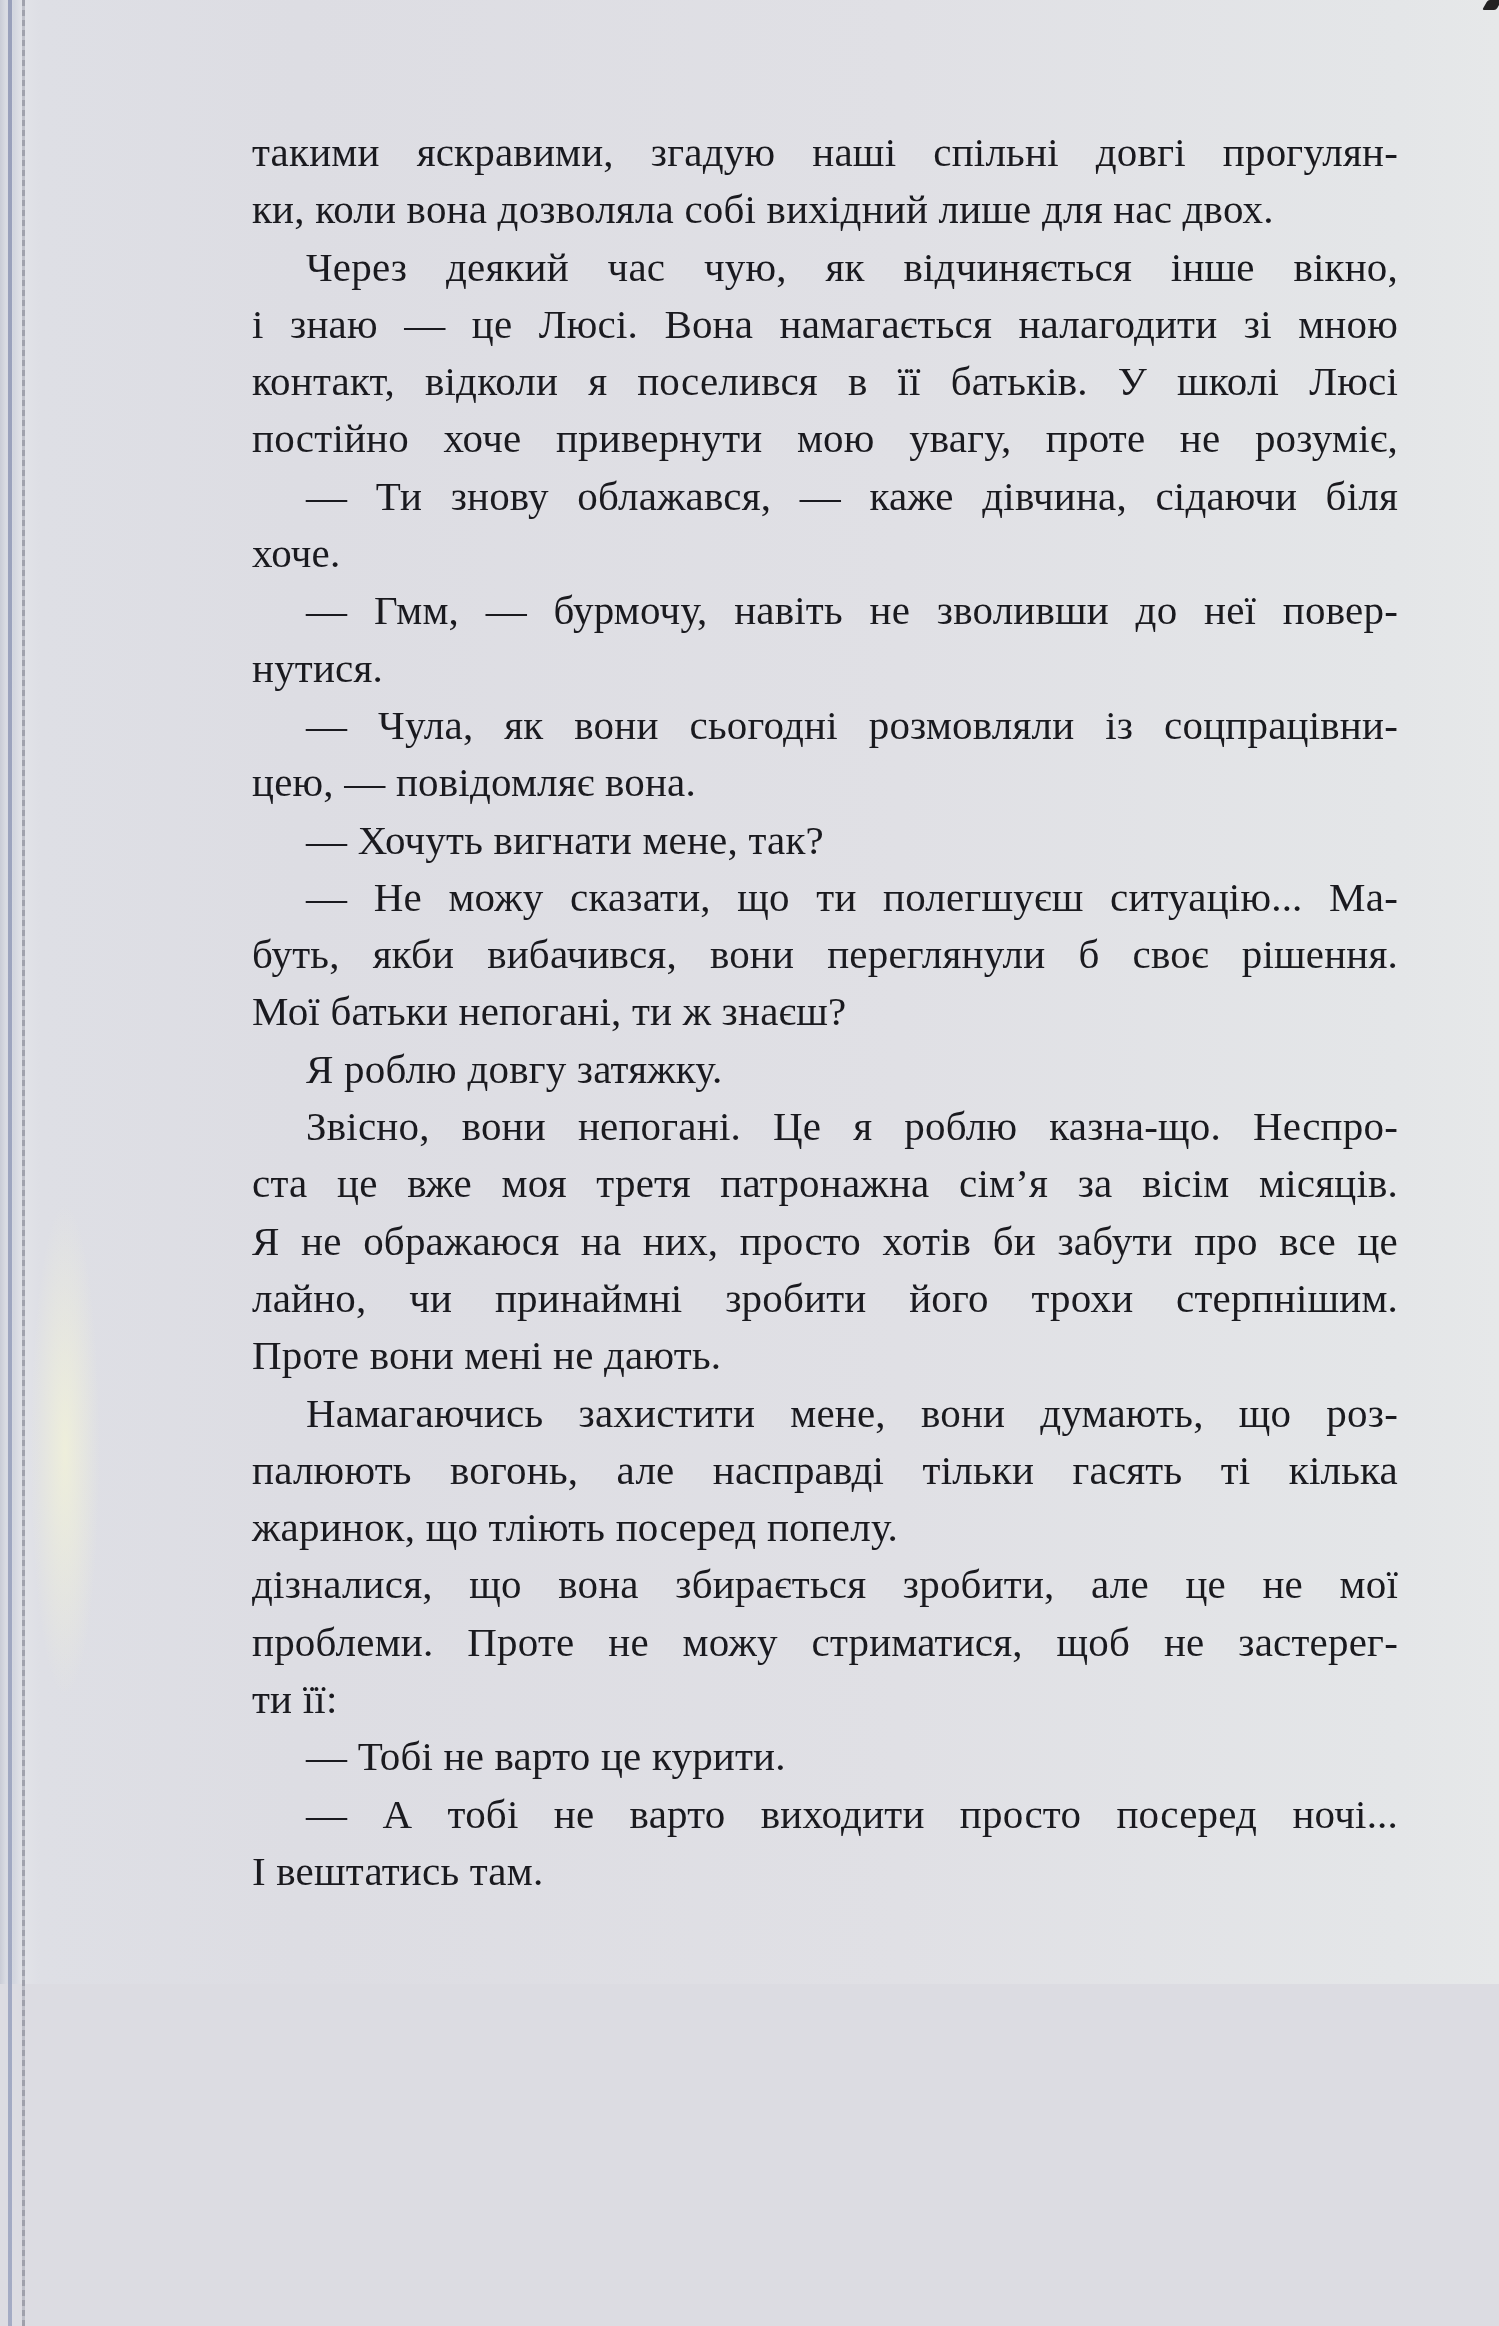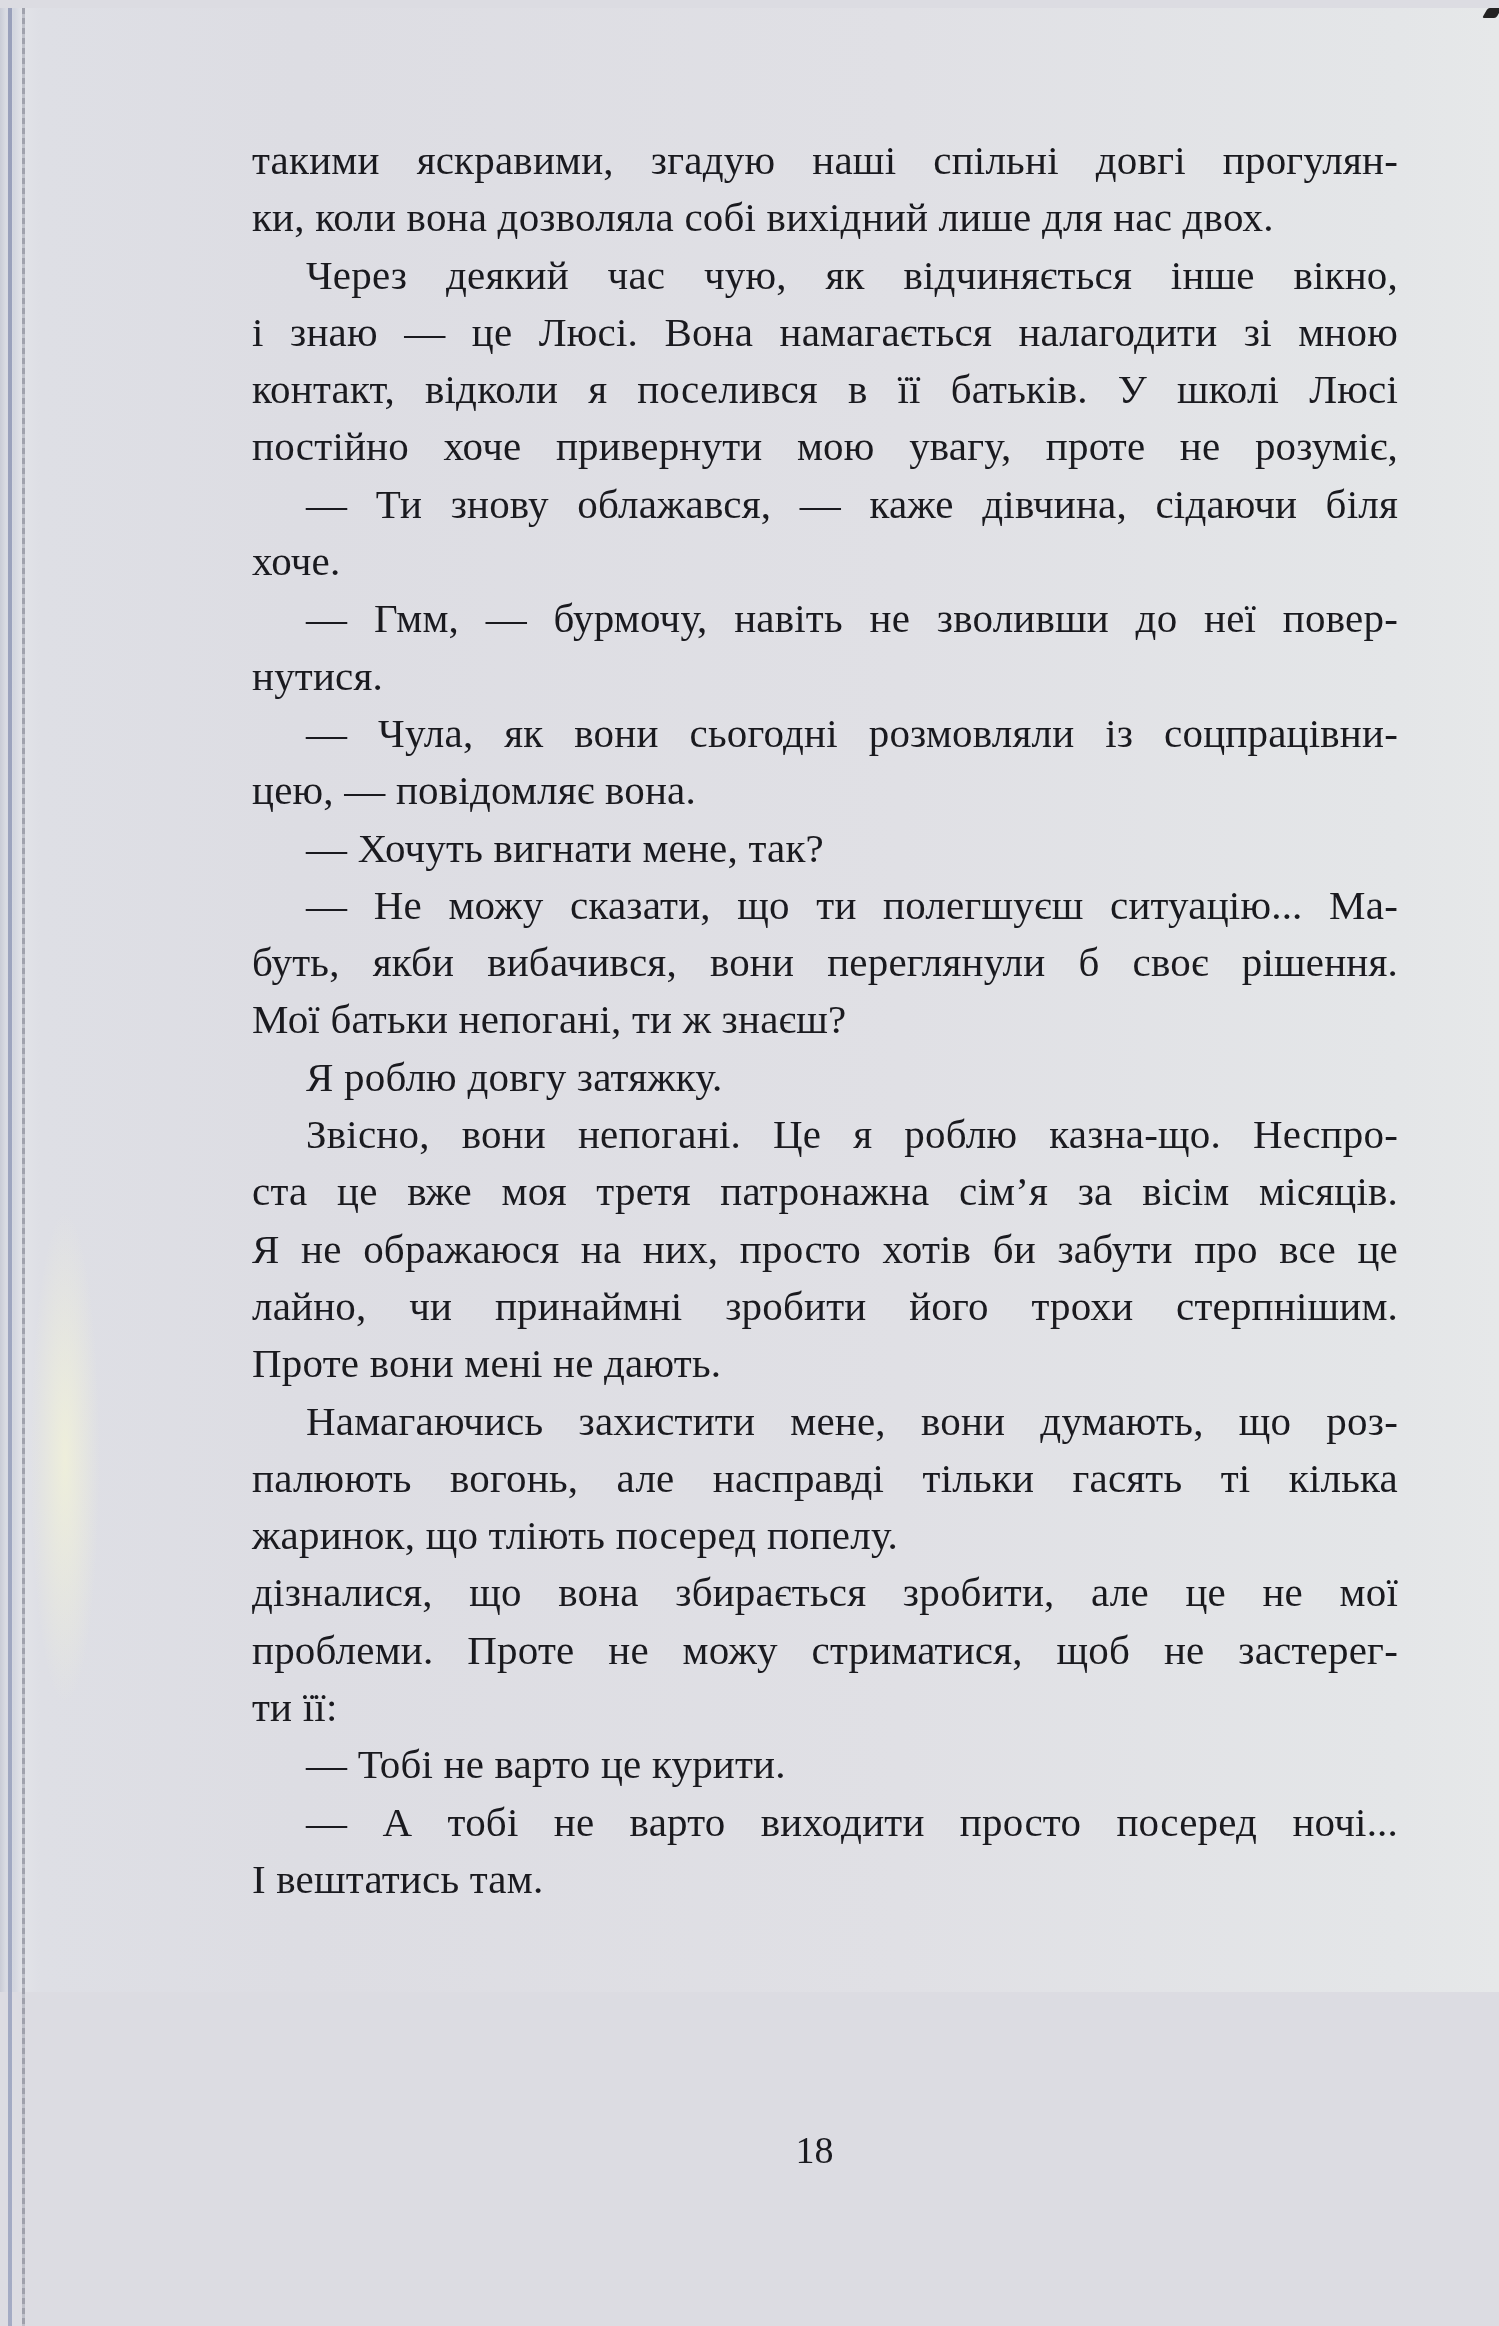--- a/index.html
+++ b/index.html
@@ -11,21 +11,21 @@
       height: 2326px;
       position: relative;
       overflow: hidden;
       background: #dcdce2;
       font-family: "Liberation Serif", "DejaVu Serif", serif;
       color: #1a1a1f;
     }
     .page {
       position: absolute;
       left: 0;
-      top: 8px;
+      top: 0;
       width: 1499px;
       height: 1984px;
       background: linear-gradient(90deg, #c9ccd6 0px, #dadce3 6px, #d3d6df 14px, #e2e3e8 22px, #dedfe5 40px, #dddde3 300px, #e0e0e5 900px, #e4e6e8 1400px, #e6e8e9 1499px);
     }
     .spine-line {
       position: absolute;
       top: 0;
       height: 2326px;
       width: 3px;
       background: repeating-linear-gradient(180deg, #8b8d99 0px, #8b8d99 6px, #b4b6c0 6px, #b4b6c0 10px);
@@ -136,16 +136,13 @@
     <div class="line">дізналися, що вона збирається зробити, але це не мої</div>
     <div class="line">проблеми. Проте не можу стриматися, щоб не застерег-</div>
     <div class="line last">ти її:</div>
 
     <div class="line indent last">— Тобі не варто це курити.</div>
 
     <div class="line indent">— А тобі не варто виходити просто посеред ночі...</div>
     <div class="line last">І вештатись там.</div>
   </div>
 
-  <div class="page-number">
-    <span>18</span>
-  </div>
 </div>
 
 </body></html>

